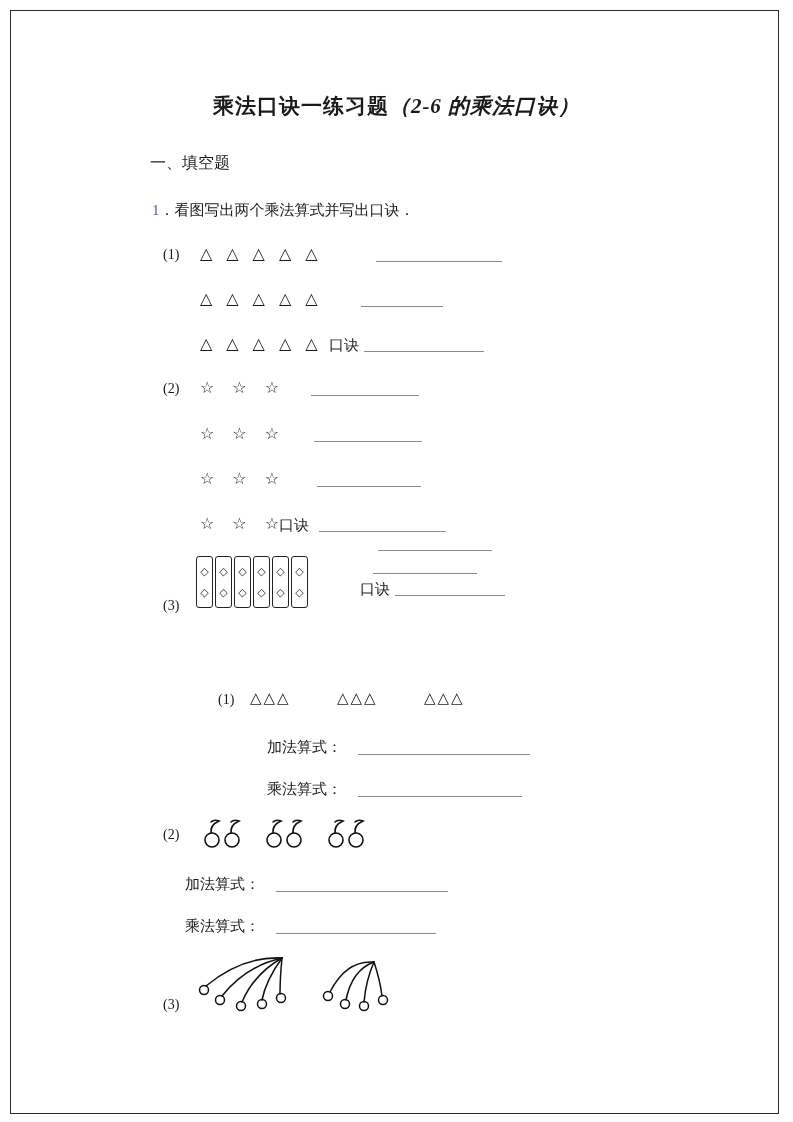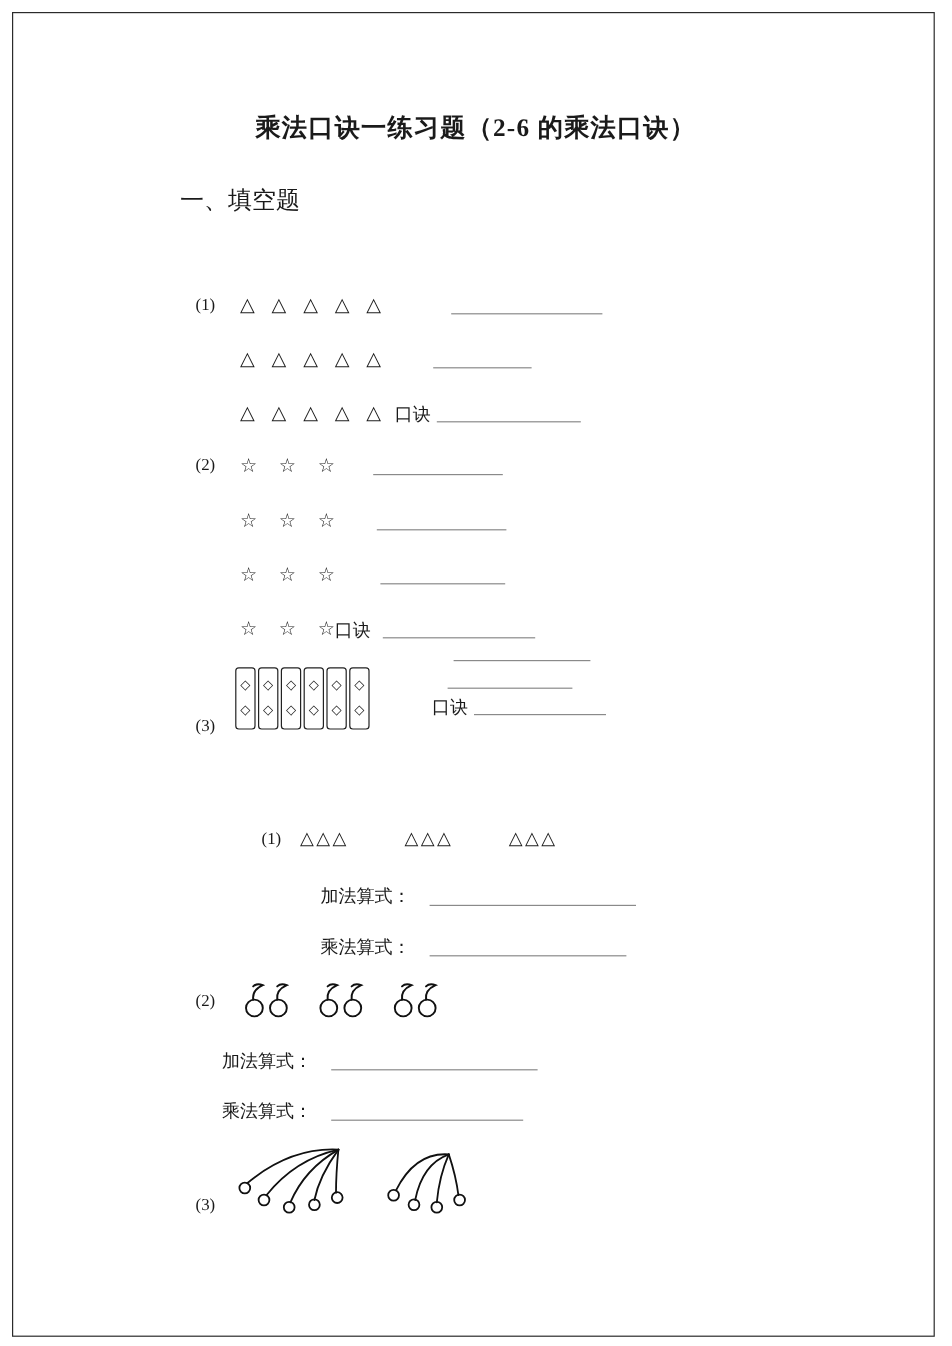--- a/index.html
+++ b/index.html
@@ -13,23 +13,23 @@
   }
   .frame{
     position:absolute;left:10px;top:10px;width:769px;height:1104px;
     border:1px solid #2b2b2b;
     box-sizing:border-box;
   }
   .title{
     position:absolute;top:92px;left:0;width:100%;
     text-align:center;font-weight:bold;font-size:21px;letter-spacing:1px;
   }
-  .title .paren{}
+  .title .paren{font-style:italic;}
   .line{position:absolute;white-space:nowrap;font-size:15px;}
-  .heading{font-size:20px;}
+  .heading{font-size:16px;}
   .qnum{color:#4a5fa5;}
   .partlabel{font-size:14px;}
   .shape-row{letter-spacing:5px;font-size:16px;}
   .star-row{letter-spacing:7px;font-size:16px;}
   .tri-group{letter-spacing:2px;font-size:15px;}
   .blank{position:absolute;border-bottom:1px solid #8a8a8a;height:17px;}
   .domino-strip{position:absolute;left:196px;top:556px;display:flex;gap:2px;}
   .domino{
     width:17px;height:52px;border:1.5px solid #222;border-radius:3px;
     display:flex;flex-direction:column;align-items:center;justify-content:space-evenly;
@@ -43,20 +43,23 @@
 
 <div class="page">
   <div class="frame"></div>
 
   <div class="title">
     <span>乘法口诀一练习题</span><span class="paren">（2-6 的乘法口诀）</span>
   </div>
 
   <div class="line heading" style="left:150px;top:153px;">一、填空题</div>
 
+  <div class="line" style="left:152px;top:201px;">
+    <span class="qnum">1</span><span>．看图写出两个乘法算式并写出口诀．</span>
+  </div>
 
   <div class="line partlabel" style="left:163px;top:247px;">(1)</div>
   <div class="line shape-row" style="left:200px;top:244px;">△ △ △ △ △</div>
   <div class="blank" style="left:376px;top:244px;width:126px;"></div>
 
   <div class="line shape-row" style="left:200px;top:289px;">△ △ △ △ △</div>
   <div class="blank" style="left:361px;top:289px;width:82px;"></div>
 
   <div class="line shape-row" style="left:200px;top:334px;">△ △ △ △ △</div>
   <div class="line" style="left:329px;top:336px;">口诀</div>

